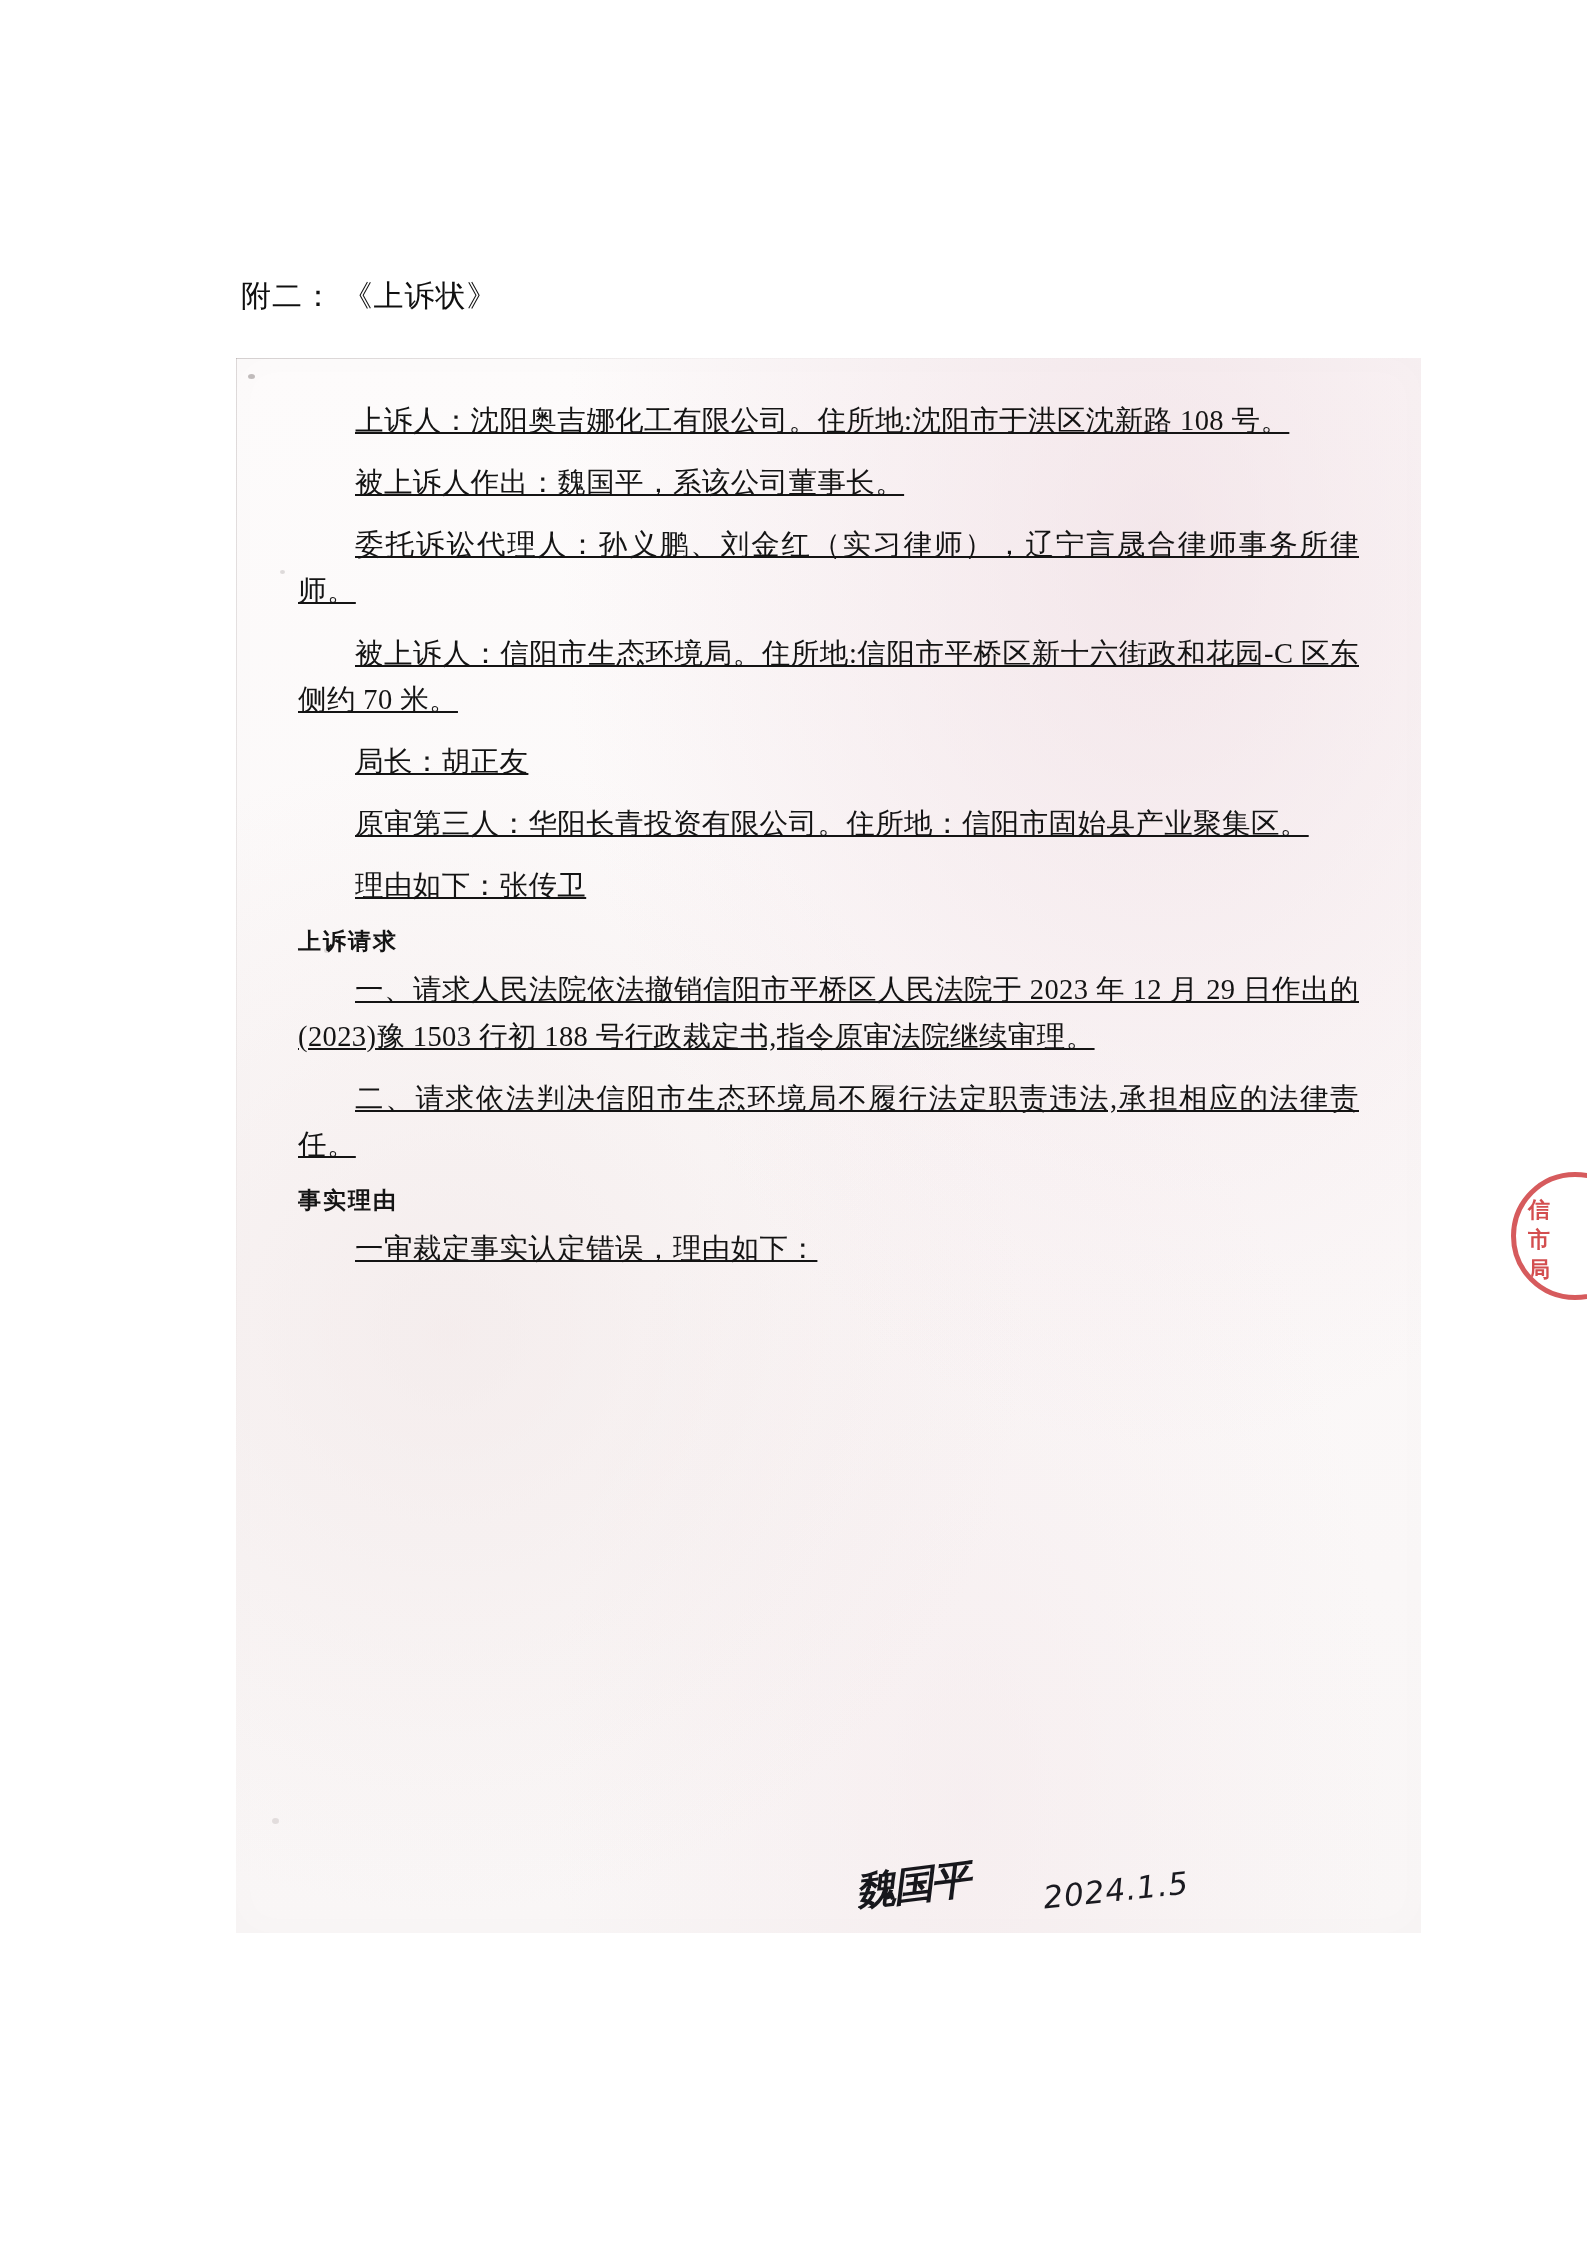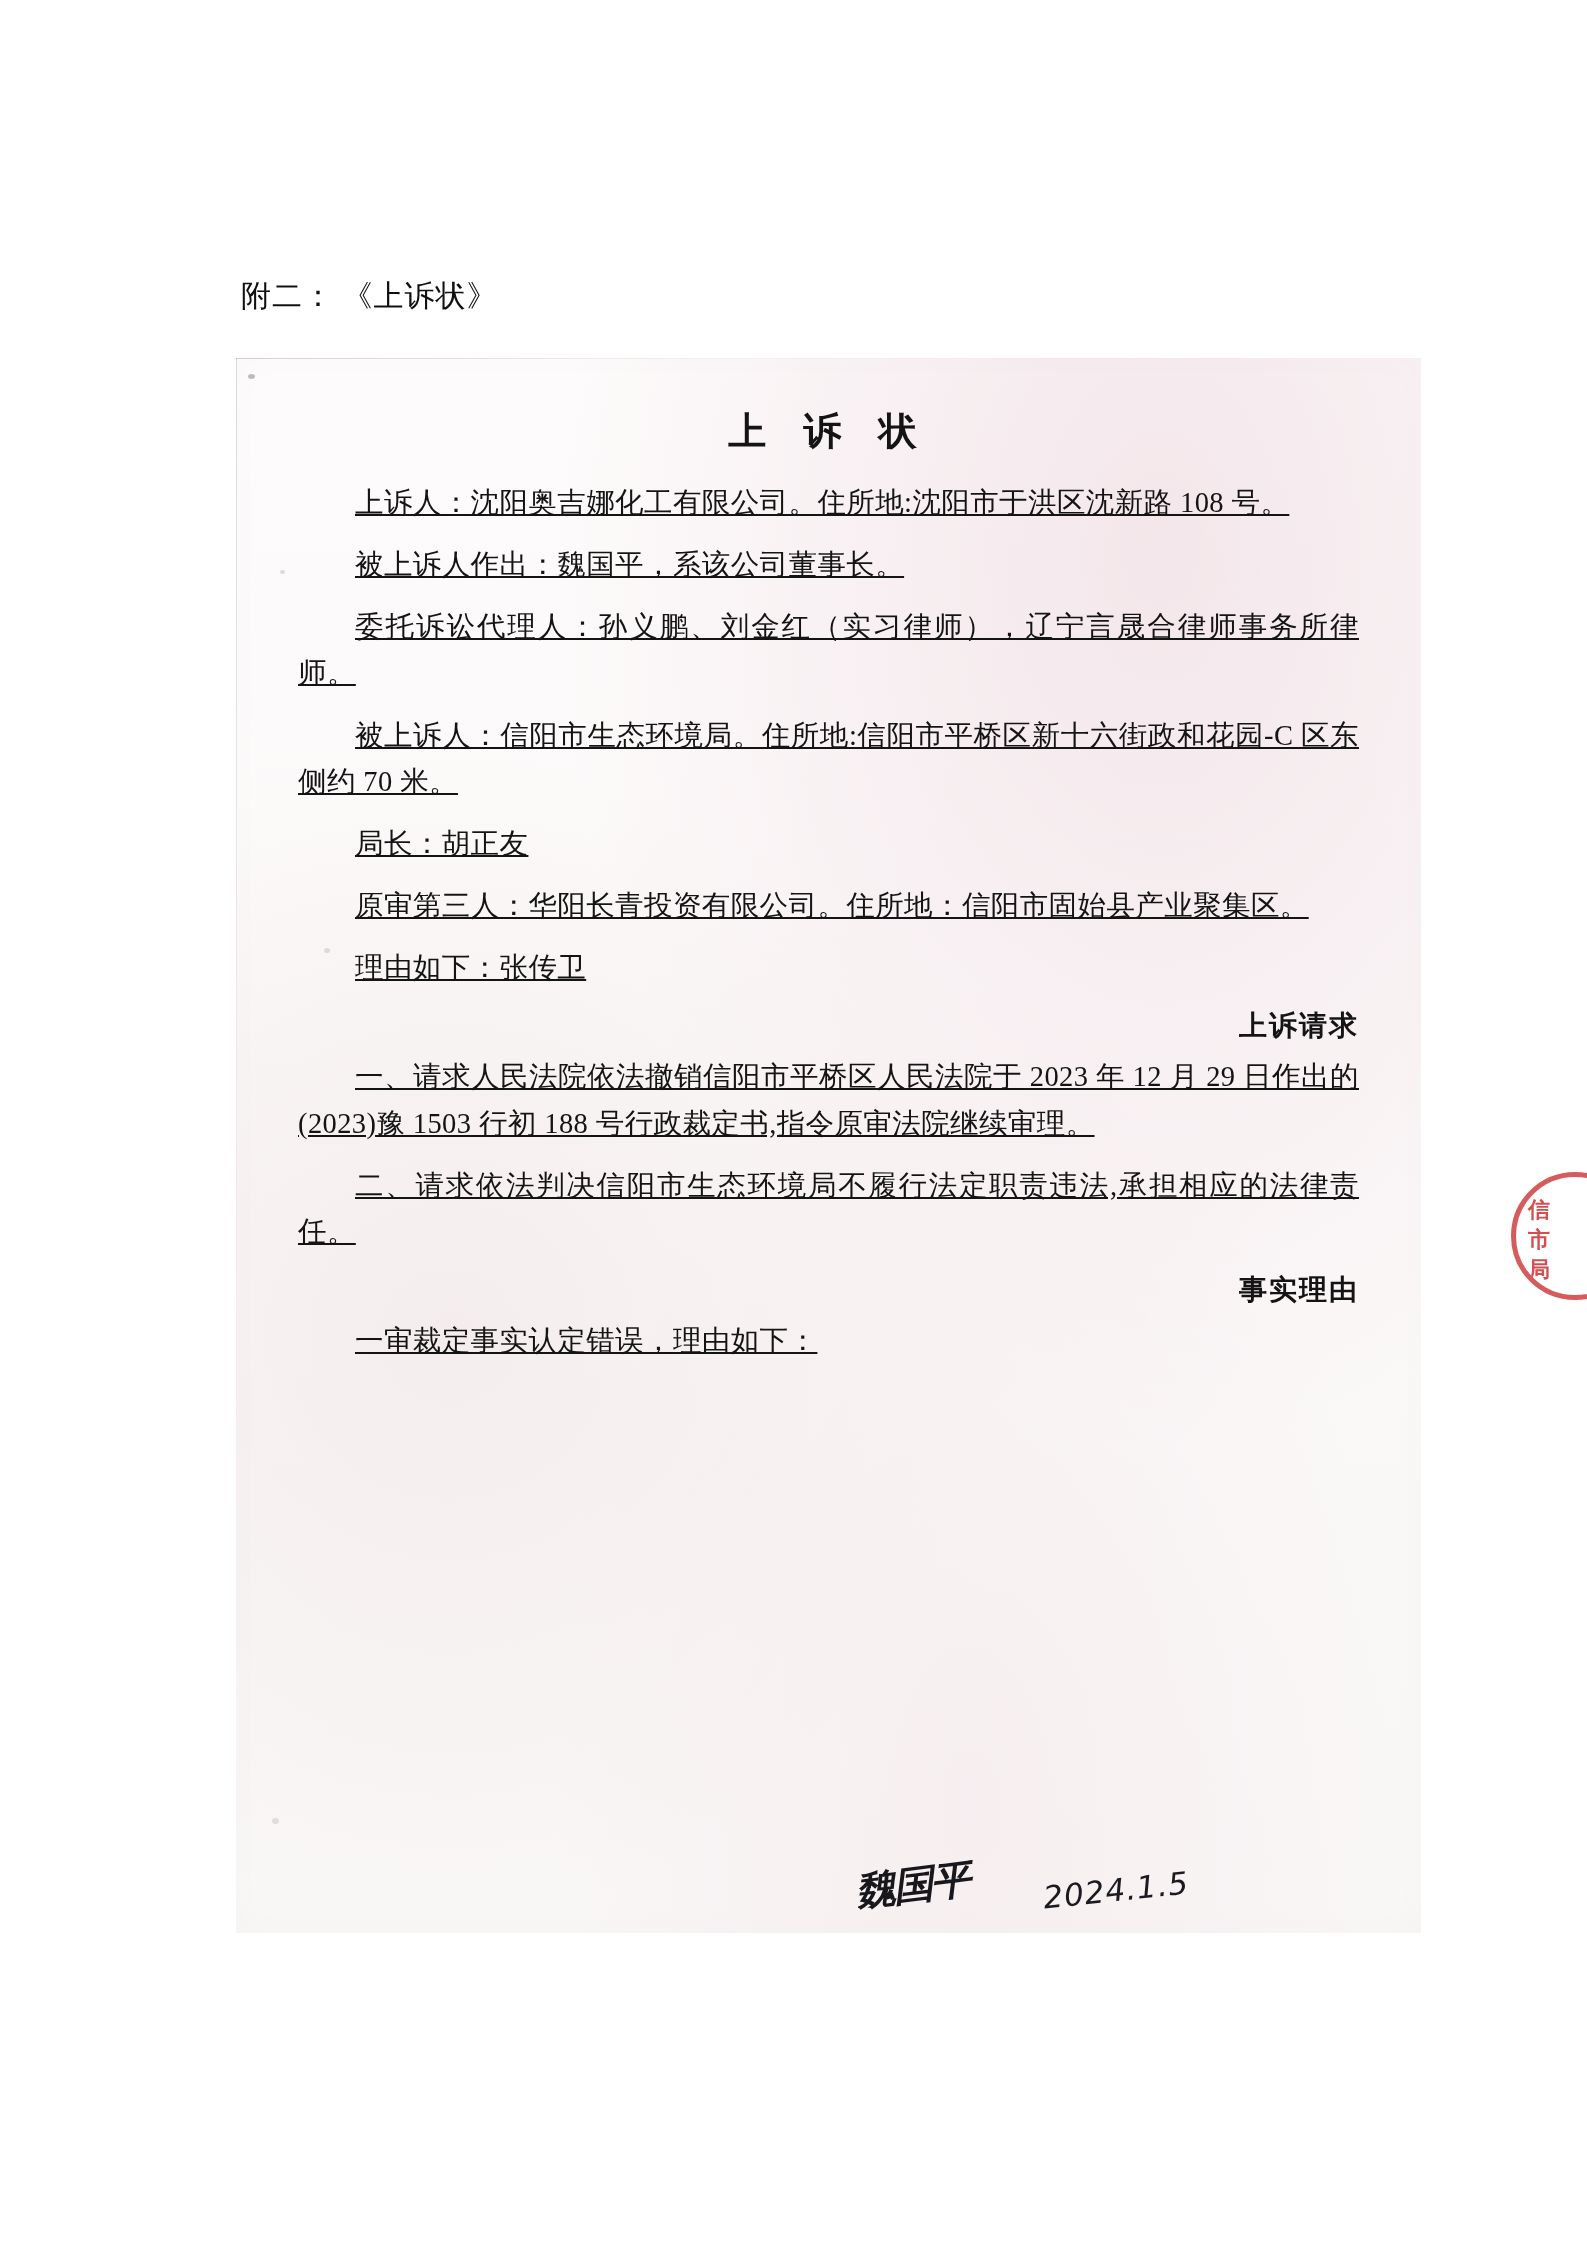--- a/index.html
+++ b/index.html
@@ -77,22 +77,22 @@
     margin: 0 0 16px 0;
     text-indent: 2em;
     font-size: 28.5px;
     line-height: 1.62;
     text-align: justify;
     letter-spacing: 0.4px;
     text-decoration: underline;
   }
 
   .center-head {
-    text-align: right;
-    font-size: 28px;
+    text-align: left;
+    font-size: 23px;
     font-weight: bold;
     margin: 21px 0 14px 0;
     letter-spacing: 2px;
   }
 
   
   .seal {
     position: absolute;
     right: -52px;
     top: 1172px;
@@ -148,21 +148,20 @@
 <div class="scan-sheet">
   <div class="scan-edge-top"></div>
   <div class="scan-edge-left"></div>
   <div class="scan-speck" style="left:12px;top:16px;width:7px;height:5px;"></div>
   <div class="scan-speck" style="left:44px;top:212px;width:5px;height:4px;opacity:.5;"></div>
   <div class="scan-speck" style="left:88px;top:590px;width:6px;height:5px;opacity:.45;"></div>
   <div class="scan-speck" style="left:36px;top:1460px;width:7px;height:6px;opacity:.4;"></div>
 
   <div class="doc-body">
 
-    <div class="doc-title">上 诉 状</div>
 
     <p class="para">上诉人：沈阳奥吉娜化工有限公司。住所地:沈阳市于洪区沈新路 108 号。</p>
     <p class="para">被上诉人作出：魏国平，系该公司董事长。</p>
     <p class="para">委托诉讼代理人：孙义鹏、刘金红（实习律师），辽宁言晟合律师事务所律师。</p>
     <p class="para">被上诉人：信阳市生态环境局。住所地:信阳市平桥区新十六街政和花园-C 区东侧约 70 米。</p>
     <p class="para">局长：胡正友</p>
     <p class="para">原审第三人：华阳长青投资有限公司。住所地：信阳市固始县产业聚集区。</p>
     <p class="para">理由如下：张传卫</p>
 
     <div class="center-head">上诉请求</div>

